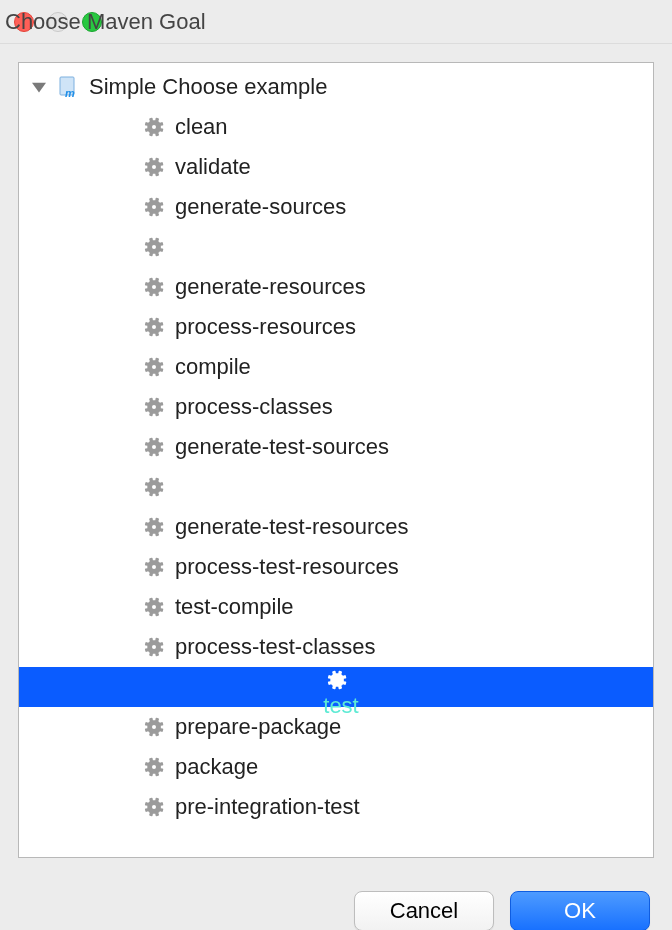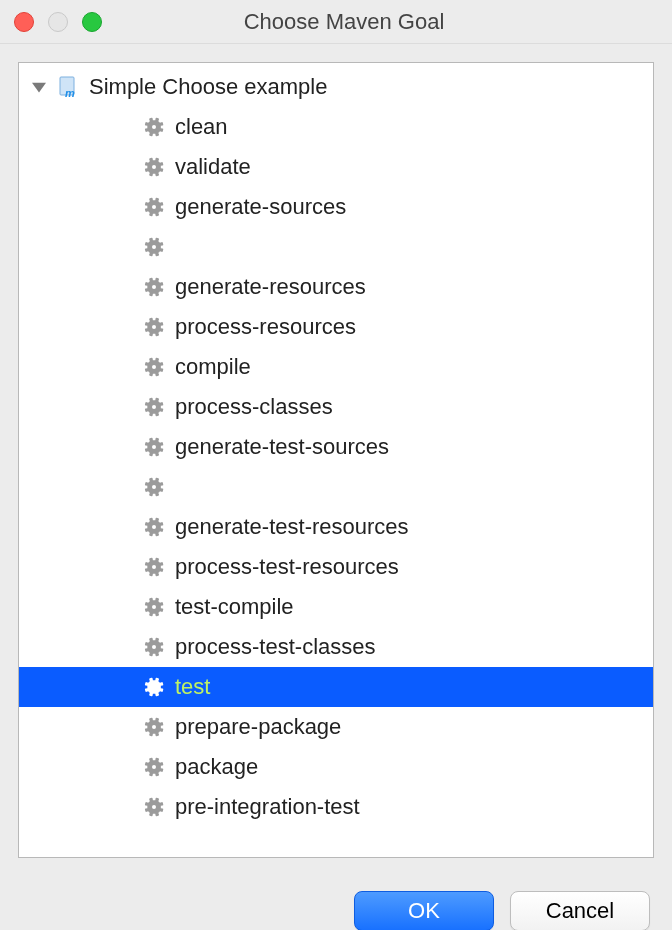--- a/index.html
+++ b/index.html
@@ -26,22 +26,21 @@
     padding-left: 14px;
   }
   .tl {
     width: 20px; height: 20px; border-radius: 50%;
   }
   .tl-close { background: #ff5f57; border: 1px solid #e24238; }
   .tl-min   { background: #e6e6e6; border: 1px solid #c9c9c9; }
   .tl-max   { background: #28c840; border: 1px solid #19a52f; }
   .title {
     position: absolute;
-    left: 16px; right: 0;
-    text-align: center;
+    left: 5px; right: 0;
     font-size: 22px;
     color: #444;
     pointer-events: none;
   }
   .content {
     margin: 18px;
     background: #fff;
     border: 1px solid #b8b8b8;
     height: 796px;
     overflow: hidden;
@@ -51,21 +50,22 @@
   }
   .row {
     display: flex;
     align-items: center;
     height: 40px;
     padding-left: 10px;
     white-space: nowrap;
   }
   .row.selected {
     background: #0a5cff;
-    color: #bef264;
+    color: #5eead4;
+    flex-direction: column;
   }
   .row .indent { flex: 0 0 auto; }
   .disclosure {
     width: 20px; height: 20px;
     flex: 0 0 auto;
     margin-right: 6px;
     display: inline-flex;
     align-items: center; justify-content: center;
   }
   .disclosure svg { display:block; }
@@ -312,15 +312,15 @@
             <path class="gear-path" d="M12 8.2a3.8 3.8 0 1 0 0 7.6 3.8 3.8 0 0 0 0-7.6zm9.3 5.4-1.9-.3a7.6 7.6 0 0 0 0-2.6l1.9-.3a1 1 0 0 0 .8-1.2l-.5-1.8a1 1 0 0 0-1.3-.7l-1.8.7a7.7 7.7 0 0 0-1.8-1.8l.7-1.8a1 1 0 0 0-.7-1.3l-1.8-.5a1 1 0 0 0-1.2.8l-.3 1.9a7.6 7.6 0 0 0-2.6 0l-.3-1.9a1 1 0 0 0-1.2-.8l-1.8.5a1 1 0 0 0-.7 1.3l.7 1.8a7.7 7.7 0 0 0-1.8 1.8l-1.8-.7a1 1 0 0 0-1.3.7l-.5 1.8a1 1 0 0 0 .8 1.2l1.9.3a7.6 7.6 0 0 0 0 2.6l-1.9.3a1 1 0 0 0-.8 1.2l.5 1.8a1 1 0 0 0 1.3.7l1.8-.7a7.7 7.7 0 0 0 1.8 1.8l-.7 1.8a1 1 0 0 0 .7 1.3l1.8.5a1 1 0 0 0 1.2-.8l.3-1.9a7.6 7.6 0 0 0 2.6 0l.3 1.9a1 1 0 0 0 1.2.8l1.8-.5a1 1 0 0 0 .7-1.3l-.7-1.8a7.7 7.7 0 0 0 1.8-1.8l1.8.7a1 1 0 0 0 1.3-.7l.5-1.8a1 1 0 0 0-.8-1.2z"></path>
             <circle cx="12" cy="12" r="2.2" fill="#fff"></circle>
           </svg>
         </span>
         <span class="label">pre-integration-test</span>
       </div>
     </div>
 </div>
 
 <div class="footer">
+  <button class="btn">Cancel</button>
   <button class="btn primary">OK</button>
-  <button class="btn">Cancel</button>
 </div>
 
 </body></html>

